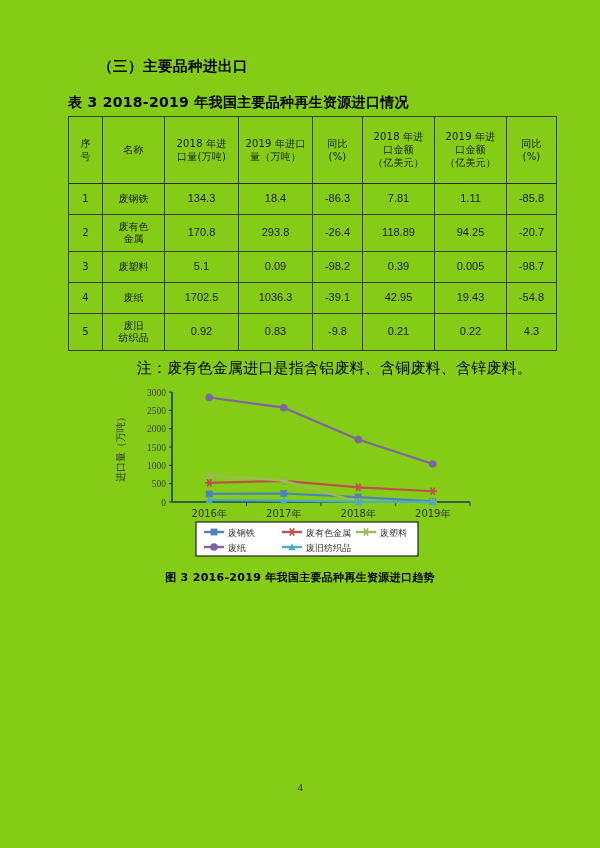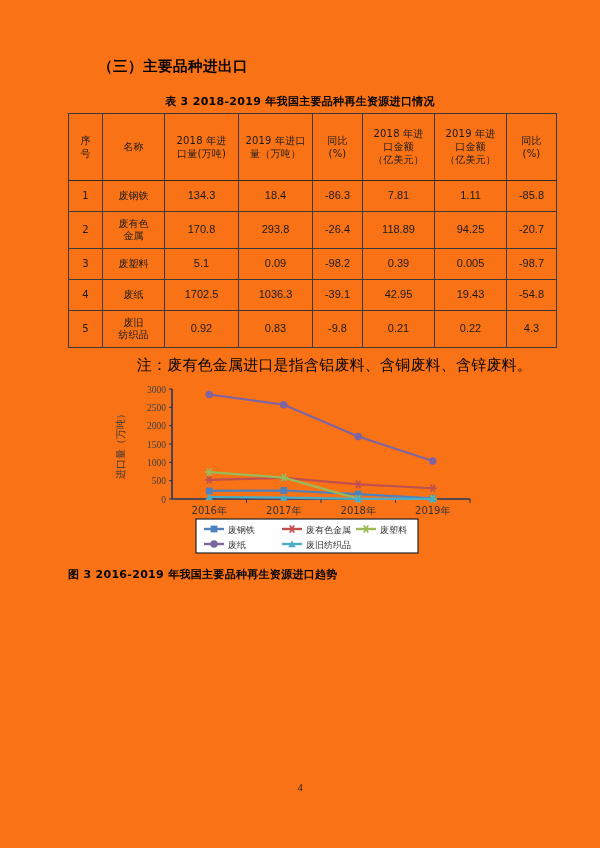--- a/index.html
+++ b/index.html
@@ -13,21 +13,21 @@
     position: relative;
     font-family: "Liberation Serif", "DejaVu Serif", serif;
     color: #1a1a1a;
     overflow: hidden;
   }
   .page {
     position: absolute;
     left: 0; top: 0;
     width: 600px;
     height: 848px;
-    background: #f97316;
+    background: #84cc16;
   }
   .content {
     position: absolute;
     left: 68px;
     top: 56px;
     width: 464px;
   }
 
   
   .section-heading {
@@ -49,23 +49,22 @@
     text-justify: inter-ideograph;
     text-indent: 30px;
     margin: 0;
     letter-spacing: 0.2px;
     color: #111;
   }
 
   
   .table-caption {
     font-family: "DejaVu Sans", "Liberation Sans", sans-serif;
-    font-size: 11px;
+    font-size: 14px;
     font-weight: bold;
-    text-align: center;
     margin: 9px 0 4px 0;
     letter-spacing: 0.3px;
     color: #000;
   }
 
   
   table.data-table {
     border-collapse: collapse;
     width: 464px;
     table-layout: fixed;
@@ -130,20 +129,21 @@
     display: flex;
     justify-content: center;
   }
   .chart-svg { display: block; }
 
   
   .fig-caption {
     font-family: "DejaVu Sans", "Liberation Sans", sans-serif;
     font-size: 11px;
     font-weight: bold;
+    text-align: center;
     margin: 8px 0 16px 0;
     letter-spacing: 0.3px;
     color: #000;
   }
 
   
   .page-number {
     position: absolute;
     left: 0;
     top: 782px;

